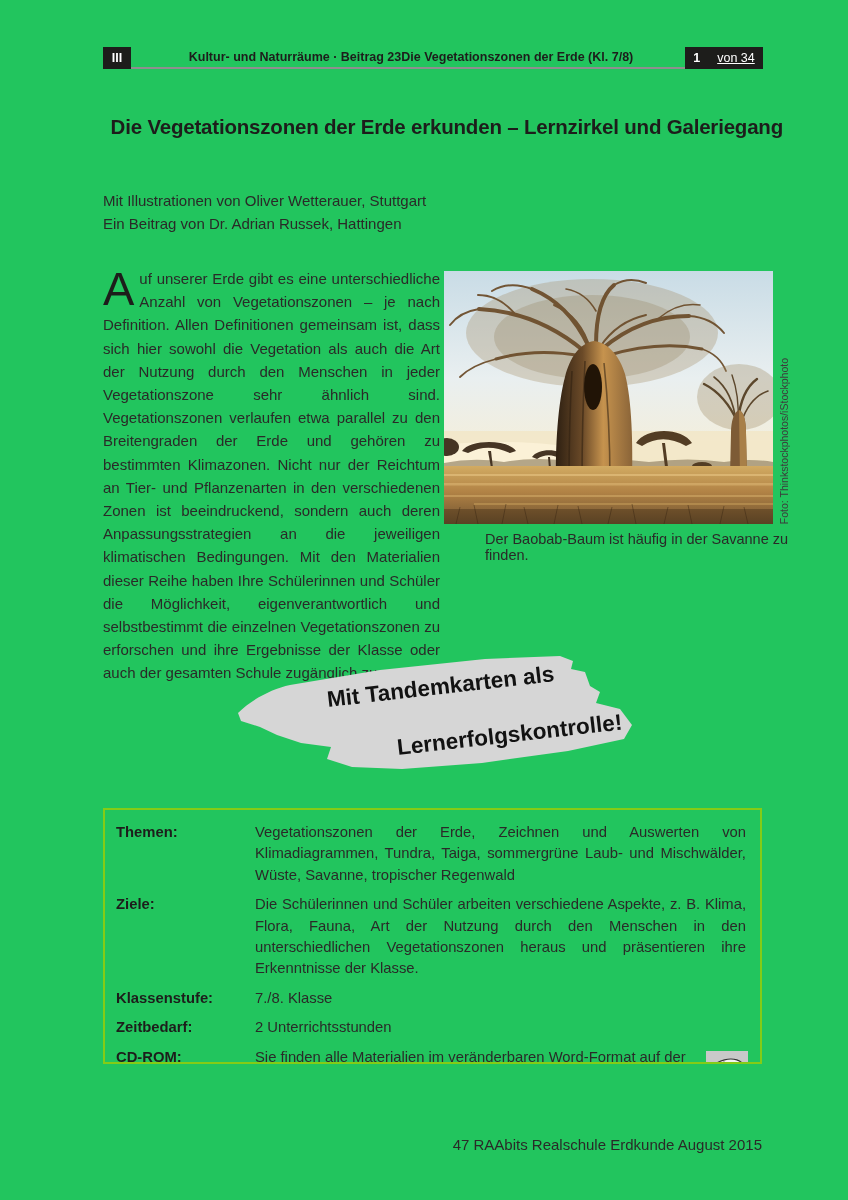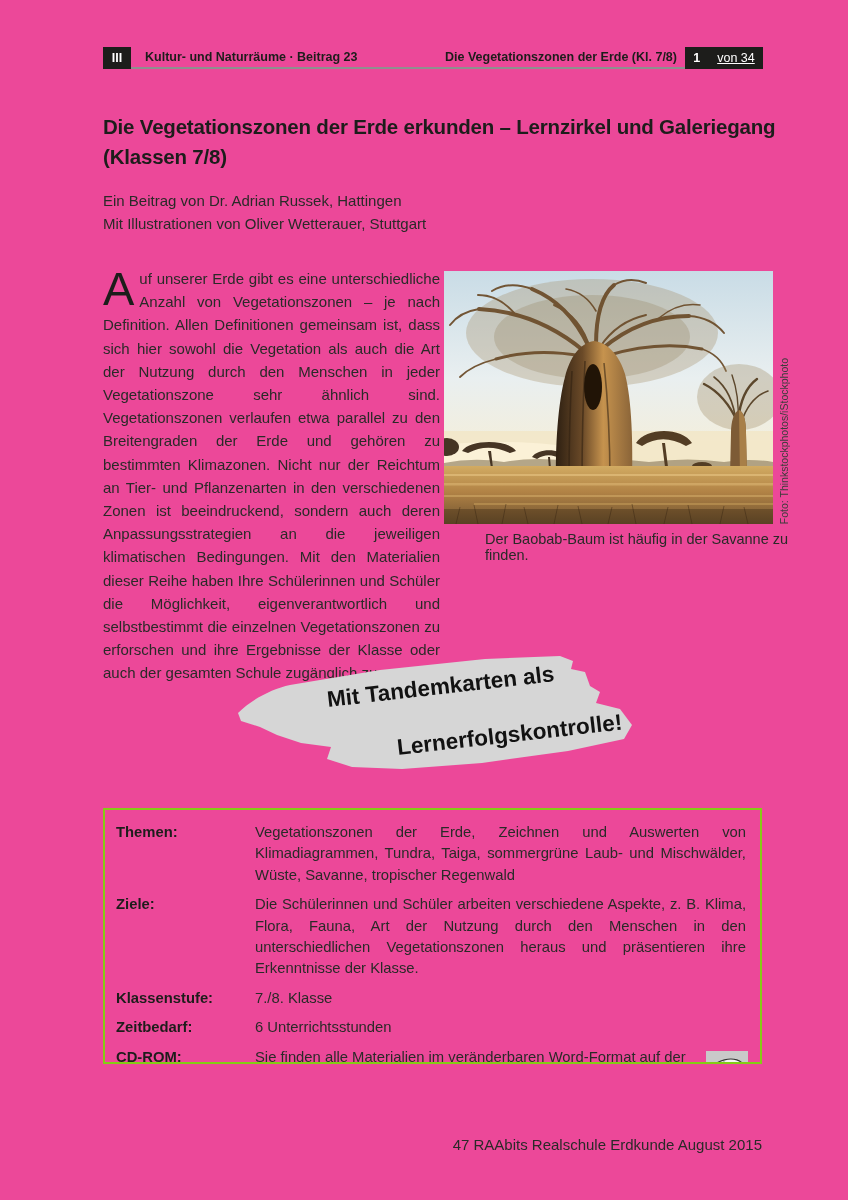--- a/index.html
+++ b/index.html
@@ -1,31 +1,31 @@
 <!DOCTYPE html>
 <html><head>
 <meta charset="utf-8">
 <style>
   html,body{margin:0;padding:0;background:#e8e8e8;}
   .page{
-    position:relative; width:848px; height:1200px; background:#ec4899;
+    position:relative; width:848px; height:1200px; background:#22c55e;
     margin:0 auto; overflow:hidden;
     font-family:"Liberation Sans", sans-serif; color:#1d1d1b;
   }
   
   .hdr{position:absolute; left:103px; top:47px; width:660px; height:22px; display:flex; align-items:stretch;}
   .hdr-box{background:#1d1d1b; color:#fff; display:flex; align-items:center; justify-content:center; font-size:12.5px;}
   .hdr-box.left{width:28px; font-weight:bold;}
   .hdr-box.right{width:78px;}
   .hdr-box.right .num{font-weight:bold;}
   .hdr-box.right .rest{margin-left:17px; font-weight:normal;text-decoration:underline;}
-  .hdr-mid{flex:1; display:flex; justify-content:space-between; align-items:center; border-bottom:2px solid #8f8f8f; font-weight:bold; font-size:12.5px; padding:0 8px 0 14px;}
+  .hdr-mid{flex:1; display:flex; justify-content:center; align-items:center; border-bottom:2px solid #8f8f8f; font-weight:bold; font-size:12.5px; padding:0 8px 0 14px;}
   
   .title{position:absolute; left:103px; top:112px; width:680px; font-size:20.5px; font-weight:bold; line-height:30px; letter-spacing:-0.2px;}
-  .title div{white-space:nowrap;}
+  .title div{white-space:nowrap;text-align:right;}
   .byline{position:absolute; left:103px; top:190px; font-size:15px; line-height:22.5px; color:#2a2a28;}
   
   .article{position:absolute; left:103px; top:267px; width:337px; font-size:15px; line-height:23.2px; text-align:justify; color:#2a2a28;}
   .dropcap{float:left; font-size:47px; line-height:38px; padding:3px 5px 0 0; color:#1d1d1b;}
   
   .photo{position:absolute; left:444px; top:271px; width:329px; height:253px;}
   .photo svg{display:block;}
   .caption{position:absolute; left:444px; top:531px; width:330px; font-size:14.5px; color:#2a2a28;margin-left:41px;}
   .credit{position:absolute; left:777px; top:271px; height:253px; width:14px; display:flex; align-items:flex-end; justify-content:center;}
   .credit span{writing-mode:vertical-rl; transform:rotate(180deg); font-size:10.5px; color:#3c3c3c; white-space:nowrap;}
@@ -56,26 +56,25 @@
       <span>Die Vegetationszonen der Erde (Kl. 7/8)</span>
     </div>
     <div class="hdr-box right">
       <span class="num">1</span>
       <span class="rest">von 34</span>
     </div>
   </div>
 
   <div class="title">
     <div>Die Vegetationszonen der Erde erkunden – Lernzirkel und Galeriegang</div>
-    <div>(Klassen 7/8)</div>
   </div>
 
   <div class="byline">
+    <div>Mit Illustrationen von Oliver Wetterauer, Stuttgart</div>
     <div>Ein Beitrag von Dr. Adrian Russek, Hattingen</div>
-    <div>Mit Illustrationen von Oliver Wetterauer, Stuttgart</div>
   </div>
 
   <div class="article">
     <span class="dropcap">A</span><span>uf unserer Erde gibt es eine unterschiedliche Anzahl von Vegetationszonen – je nach Definition. Allen Definitionen gemeinsam ist, dass sich hier sowohl die Vegetation als auch die Art der Nutzung durch den Menschen in jeder Vegetationszone sehr ähnlich sind. Vegetationszonen verlaufen etwa parallel zu den Breitengraden der Erde und gehören zu bestimmten Klimazonen. Nicht nur der Reichtum an Tier- und Pflanzenarten in den verschiedenen Zonen ist beeindruckend, sondern auch deren Anpassungsstrategien an die jeweiligen klimatischen Bedingungen. Mit den Materialien dieser Reihe haben Ihre Schülerinnen und Schüler die Möglichkeit, eigenverantwortlich und selbstbestimmt die einzelnen Vegetationszonen zu erforschen und ihre Ergebnisse der Klasse oder auch der gesamten Schule zugänglich zu machen.</span>
   </div>
 
   <div class="photo">
     <svg width="329" height="253" viewBox="0 0 329 253">
       <defs>
         <linearGradient id="sky" x1="0" y1="0" x2="0" y2="1">
@@ -203,21 +202,21 @@
     <div class="row">
       <div class="lbl">Ziele:</div>
       <div class="val">Die Schülerinnen und Schüler arbeiten verschiedene Aspekte, z. B. Klima, Flora, Fauna, Art der Nutzung durch den Menschen in den unterschiedlichen Vegetationszonen heraus und präsentieren ihre Erkenntnisse der Klasse.</div>
     </div>
     <div class="row">
       <div class="lbl">Klassenstufe:</div>
       <div class="val">7./8. Klasse</div>
     </div>
     <div class="row">
       <div class="lbl">Zeitbedarf:</div>
-      <div class="val">6 Unterrichtsstunden</div>
+      <div class="val">2 Unterrichtsstunden</div>
     </div>
     <div class="row cdrom">
       <div class="lbl">CD-ROM:</div>
       <div class="val">Sie finden alle Materialien im veränderbaren Word-Format auf der beiliegenden CD-ROM 47.</div>
       <svg class="cd-icon" viewBox="0 0 42 36">
         <rect x="0" y="0" width="42" height="36" fill="#c9c9c9"></rect>
         <g transform="rotate(-14 21 19)">
           <ellipse cx="21" cy="19" rx="17" ry="10.5" fill="#f4f4f4" stroke="#333" stroke-width="1.2"></ellipse>
           <ellipse cx="21" cy="19" rx="4.5" ry="2.8" fill="#e0e0e0" stroke="#333" stroke-width="1"></ellipse>
           <g stroke="#555" stroke-width="0.8" opacity="0.8">

